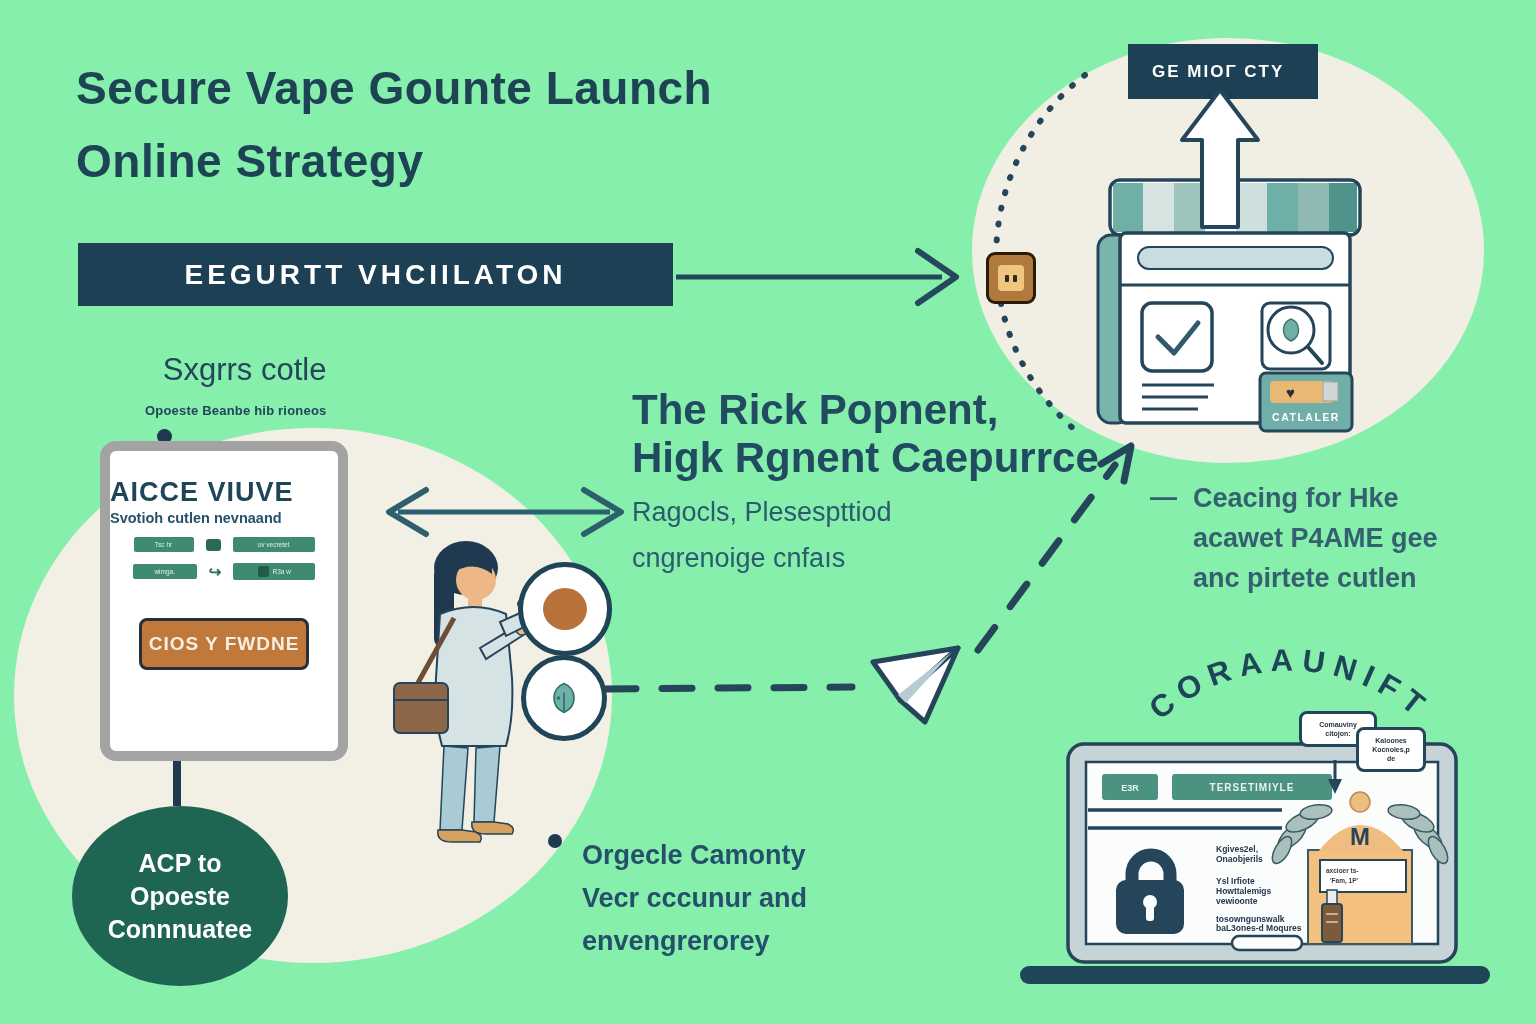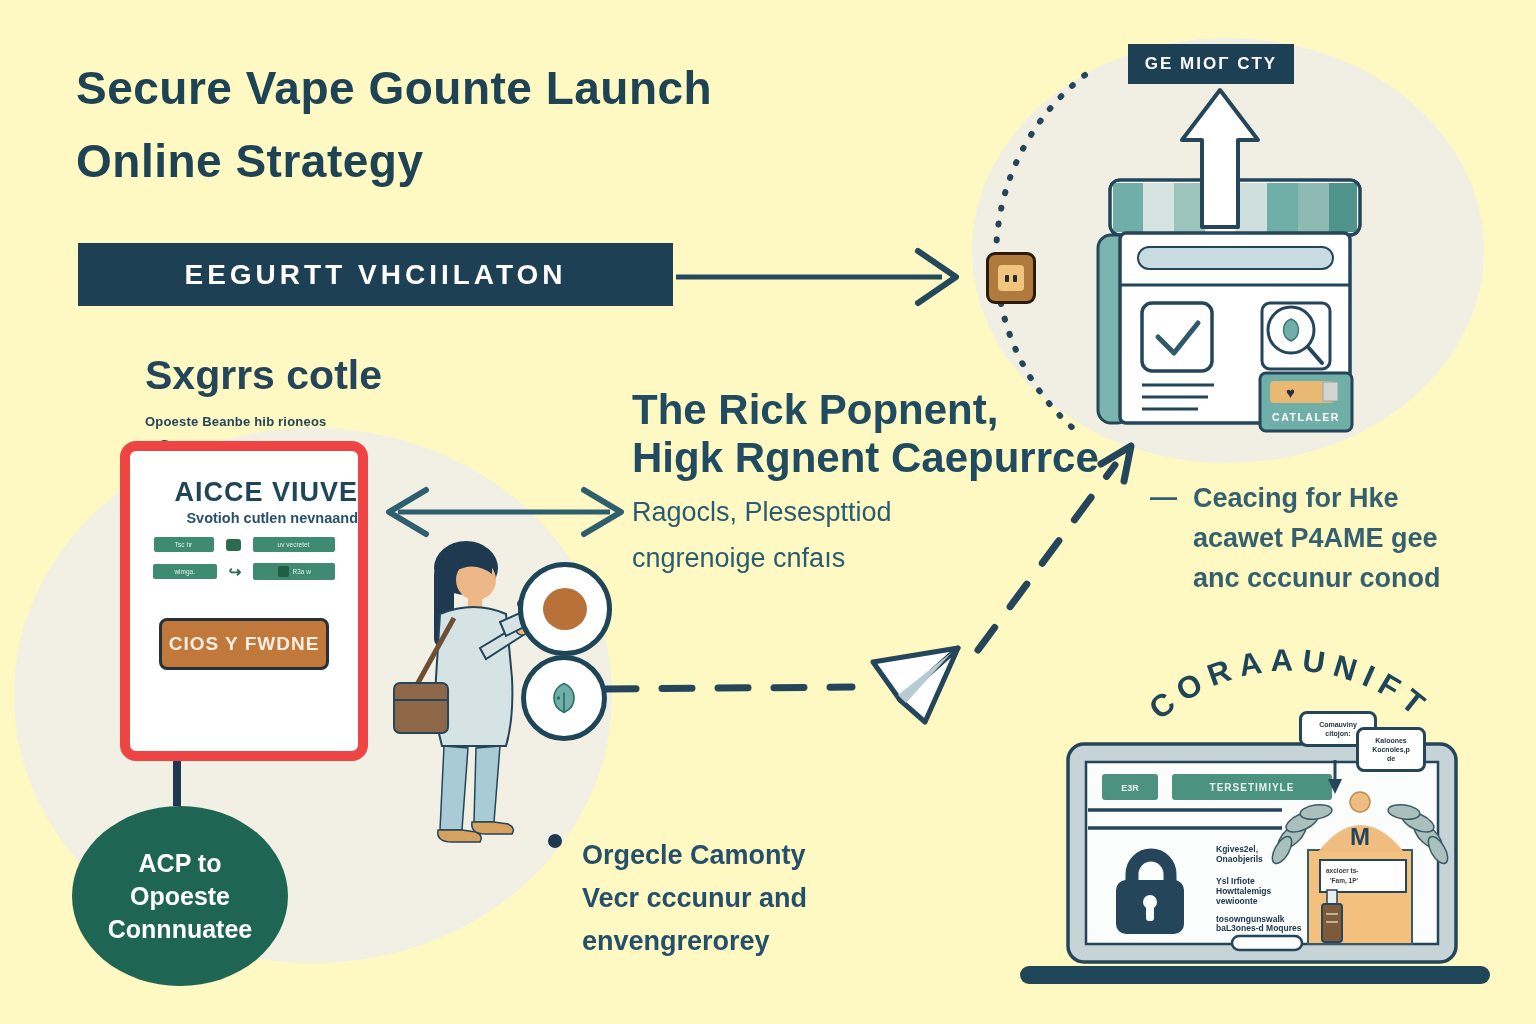--- a/index.html
+++ b/index.html
@@ -1,42 +1,42 @@
 <!DOCTYPE html>
 <html><head>
 <meta charset="utf-8">
 <style>
   html,body{margin:0;padding:0;background:#ffffff;}
-  #canvas{position:relative;width:1536px;height:1024px;background:#fef9c3;overflow:hidden;
+  #canvas{position:relative;width:1536px;height:1024px;background:#86efac;overflow:hidden;
           font-family:"Liberation Sans",sans-serif;color:#1f4558;}
   .abs{position:absolute;}
 
   
   .blob{position:absolute;border-radius:50%;z-index:0;}
   .blob-left{left:14px;top:428px;width:598px;height:535px;background:#f2efe5;}
   .blob-topright{left:972px;top:38px;width:512px;height:425px;background:#f1eee3;}
 
   
   #overlay{position:absolute;left:0;top:0;z-index:1;pointer-events:none;}
 
   
   .title{left:76px;top:52px;font-size:46px;font-weight:bold;color:#1d4355;line-height:73px;letter-spacing:.5px;z-index:2;}
 
   
   .banner{left:78px;top:243px;width:595px;height:63px;background:#1d4054;display:flex;align-items:center;justify-content:center;z-index:2;}
   .banner span{color:#ffffff;font-size:28px;font-weight:bold;letter-spacing:4px;}
 
   
   .left-head{left:145px;top:352px;z-index:2;}
-  .left-head .h{font-size:41px;font-weight:700;color:#24455a;}
+  .left-head .h{font-size:31px;font-weight:400;color:#24455a;text-align:right;}
   .left-head .s{font-size:13px;font-weight:bold;color:#24455a;margin-top:15px;letter-spacing:.2px;}
   .left-head .dot{width:15px;height:15px;border-radius:50%;background:#1f3a50;margin:11px 0 0 12px;}
 
   
-  .tablet{left:120px;top:441px;width:228px;height:300px;background:#ffffff;border:10px solid #ef4444;border-radius:16px;z-index:2;text-align:right;}
+  .tablet{left:100px;top:441px;width:228px;height:300px;background:#ffffff;border:10px solid #a3a3a3;border-radius:16px;z-index:2;text-align:left;}
   .tablet .t{font-size:27px;font-weight:bold;letter-spacing:1px;color:#1f4558;margin-top:26px;}
   .tablet .st{font-size:14.5px;font-weight:600;color:#27506a;margin-top:2px;}
   .pill-row{display:flex;align-items:center;justify-content:center;gap:12px;margin-top:11px;}
   .pill{background:#3f8b72;border-radius:2px;color:rgba(255,255,255,.85);font-size:6.5px;display:flex;align-items:center;justify-content:center;overflow:hidden;}
   .p1{width:60px;height:15px;} .p2{width:82px;height:15px;} .p3{width:64px;height:15px;} .p4{width:82px;height:17px;}
   .mini-stamp{width:15px;height:12px;background:#2c6b52;border-radius:3px;display:inline-block;}
   .mini-arrow{color:#2c6b52;font-size:15px;font-weight:bold;line-height:15px;}
   .p4 .notch{width:11px;height:11px;background:#1f5d45;border-radius:2px;margin-right:4px;}
   .cta{width:164px;height:46px;margin:38px auto 0;background:#c1793b;border:3px solid #26303b;border-radius:8px;
        display:flex;align-items:center;justify-content:center;color:#f6eee2;font-size:19px;font-weight:bold;letter-spacing:1px;}
@@ -45,21 +45,21 @@
   .center-text{left:632px;top:386px;z-index:2;}
   .center-text .h{font-size:42px;font-weight:800;color:#214b60;line-height:48px;}
   .center-text .b{font-size:27px;font-weight:500;color:#2b5b6e;line-height:38px;margin-top:11px;}
 
   
   .right-note{left:1150px;top:478px;z-index:2;display:flex;}
   .right-note .dash{font-size:27px;font-weight:bold;color:#35606f;margin-right:16px;line-height:38px;}
   .right-note .ln{font-size:27px;font-weight:600;color:#35606f;line-height:40px;}
 
   
-  .store-badge{left:1128px;top:44px;width:166px;height:40px;background:#1d4054;display:flex;align-items:center;justify-content:center;z-index:3;}
+  .store-badge{left:1128px;top:44px;width:166px;height:55px;background:#1d4054;display:flex;align-items:center;z-index:3;padding-left:24px;}
   .store-badge span{color:#ffffff;font-size:17px;font-weight:bold;letter-spacing:2px;}
 
   
   .plug{left:986px;top:252px;width:44px;height:46px;background:#b07a3d;border:3px solid #2a1a0a;border-radius:9px;z-index:2;display:flex;align-items:center;justify-content:center;}
   .plug .inner{width:26px;height:26px;background:#f0c57e;border-radius:4px;display:flex;align-items:center;justify-content:center;gap:4px;}
   .plug .inner i{display:block;width:4px;height:7px;background:#2b2b2b;border-radius:1px;}
 
   
   .lens1{left:518px;top:562px;width:84px;height:84px;border:5px solid #1f4558;border-radius:50%;background:#ffffff;z-index:3;display:flex;align-items:center;justify-content:center;}
   .lens1 .ball{width:44px;height:42px;border-radius:50%;background:#b9713a;}
@@ -200,21 +200,21 @@
     <div class="h">Higk Rgnent Caepurrce</div>
     <div class="b">Ragocls, Plesespttiod</div>
     <div class="b" style="margin-top:8px;">cngrenoige cnfaıs</div>
   </div>
 
   <div class="abs right-note">
     <span class="dash">—</span>
     <div>
       <div class="ln">Ceacing for Hke</div>
       <div class="ln">acawet P4AME gee</div>
-      <div class="ln">anc cccunur conod</div>
+      <div class="ln">anc pirtete cutlen</div>
     </div>
   </div>
 
   <div class="abs store-badge">
     <span>GE MIOΓ CTY</span>
   </div>
 
   <div class="abs plug">
     <div class="inner">
         <i></i>

